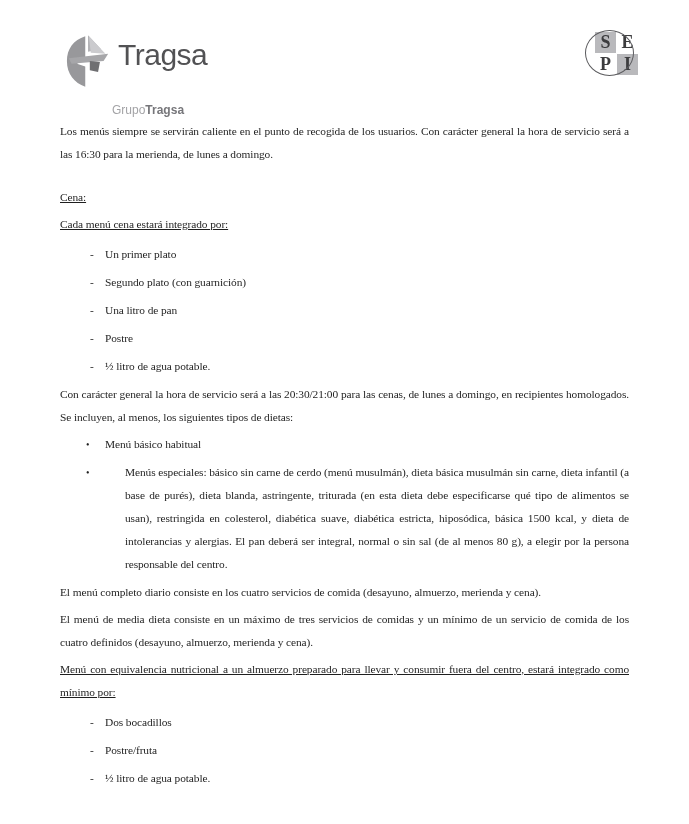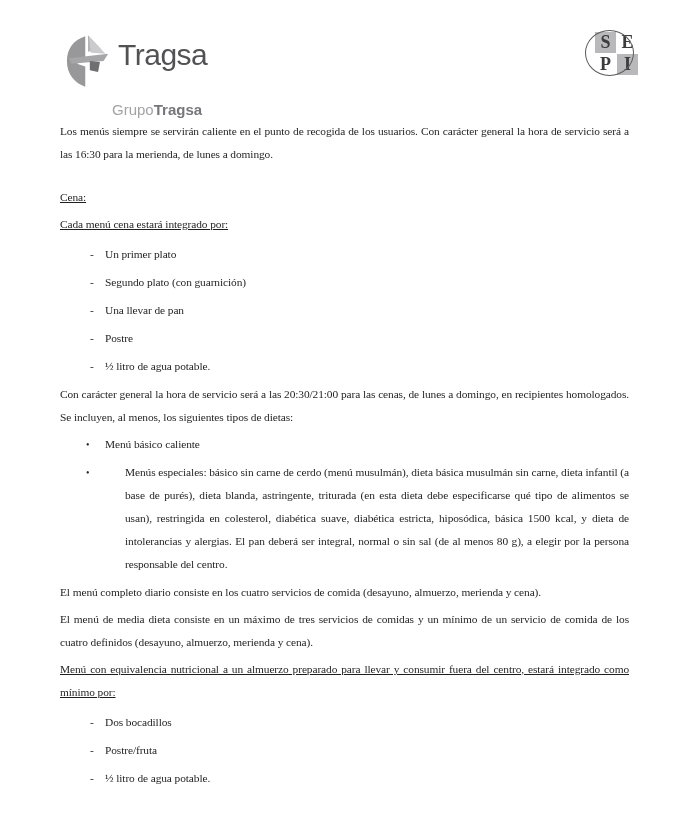--- a/index.html
+++ b/index.html
@@ -32,21 +32,21 @@
   .tragsa-wordmark {
     font-family: "Liberation Sans", "DejaVu Sans", sans-serif;
     font-size: 30px;
     line-height: 30px;
     color: #525254;
     letter-spacing: -0.5px;
     font-weight: 400;
   }
   .tragsa-subtitle {
     font-family: "Liberation Sans", "DejaVu Sans", sans-serif;
-    font-size: 15px;
+    font-size: 12px;
     line-height: 12px;
     margin-top: 2px;
     margin-left: -6px;
     letter-spacing: 0;
   }
   .tragsa-subtitle .grupo { color: #a3a3a6; font-weight: 400; }
   .tragsa-subtitle .tragsa-bold { color: #76767a; font-weight: 700; }
 
   .sepi-logo { position: relative; width: 58px; height: 56px; margin-right: -12px; margin-top: -2px; }
   .sepi-grid {
@@ -130,38 +130,38 @@
     <div class="li">
       <span class="marker">-</span>
       <span class="li-text">Un primer plato</span>
     </div>
     <div class="li">
       <span class="marker">-</span>
       <span class="li-text">Segundo plato (con guarnición)</span>
     </div>
     <div class="li">
       <span class="marker">-</span>
-      <span class="li-text">Una llevar de pan</span>
+      <span class="li-text">Una litro de pan</span>
     </div>
     <div class="li">
       <span class="marker">-</span>
       <span class="li-text">Postre</span>
     </div>
     <div class="li">
       <span class="marker">-</span>
       <span class="li-text">½ litro de agua potable.</span>
     </div>
   </div>
 
   <p class="doc">Con carácter general la hora de servicio será a las 20:30/21:00 para las cenas, de lunes a domingo, en recipientes homologados. Se incluyen, al menos, los siguientes tipos de dietas:</p>
 
   <div class="doc-list">
     <div class="li bullet">
       <span class="marker">•</span>
-      <span class="li-text">Menú básico caliente</span>
+      <span class="li-text">Menú básico habitual</span>
     </div>
     <div class="li bullet">
       <span class="marker">•</span>
       <span class="li-text justify">Menús especiales: básico sin carne de cerdo (menú musulmán), dieta básica musulmán sin carne, dieta infantil (a base de purés), dieta blanda, astringente, triturada (en esta dieta debe especificarse qué tipo de alimentos se usan), restringida en colesterol, diabética suave, diabética estricta, hiposódica, básica 1500 kcal, y dieta de intolerancias y alergias. El pan deberá ser integral, normal o sin sal (de al menos 80 g), a elegir por la persona responsable del centro.</span>
     </div>
   </div>
 
   <p class="doc last-flush">El menú completo diario consiste en los cuatro servicios de comida (desayuno, almuerzo, merienda y cena).</p>
   <p class="doc">El menú de media dieta consiste en un máximo de tres servicios de comidas y un mínimo de un servicio de comida de los cuatro definidos (desayuno, almuerzo, merienda y cena).</p>
 

